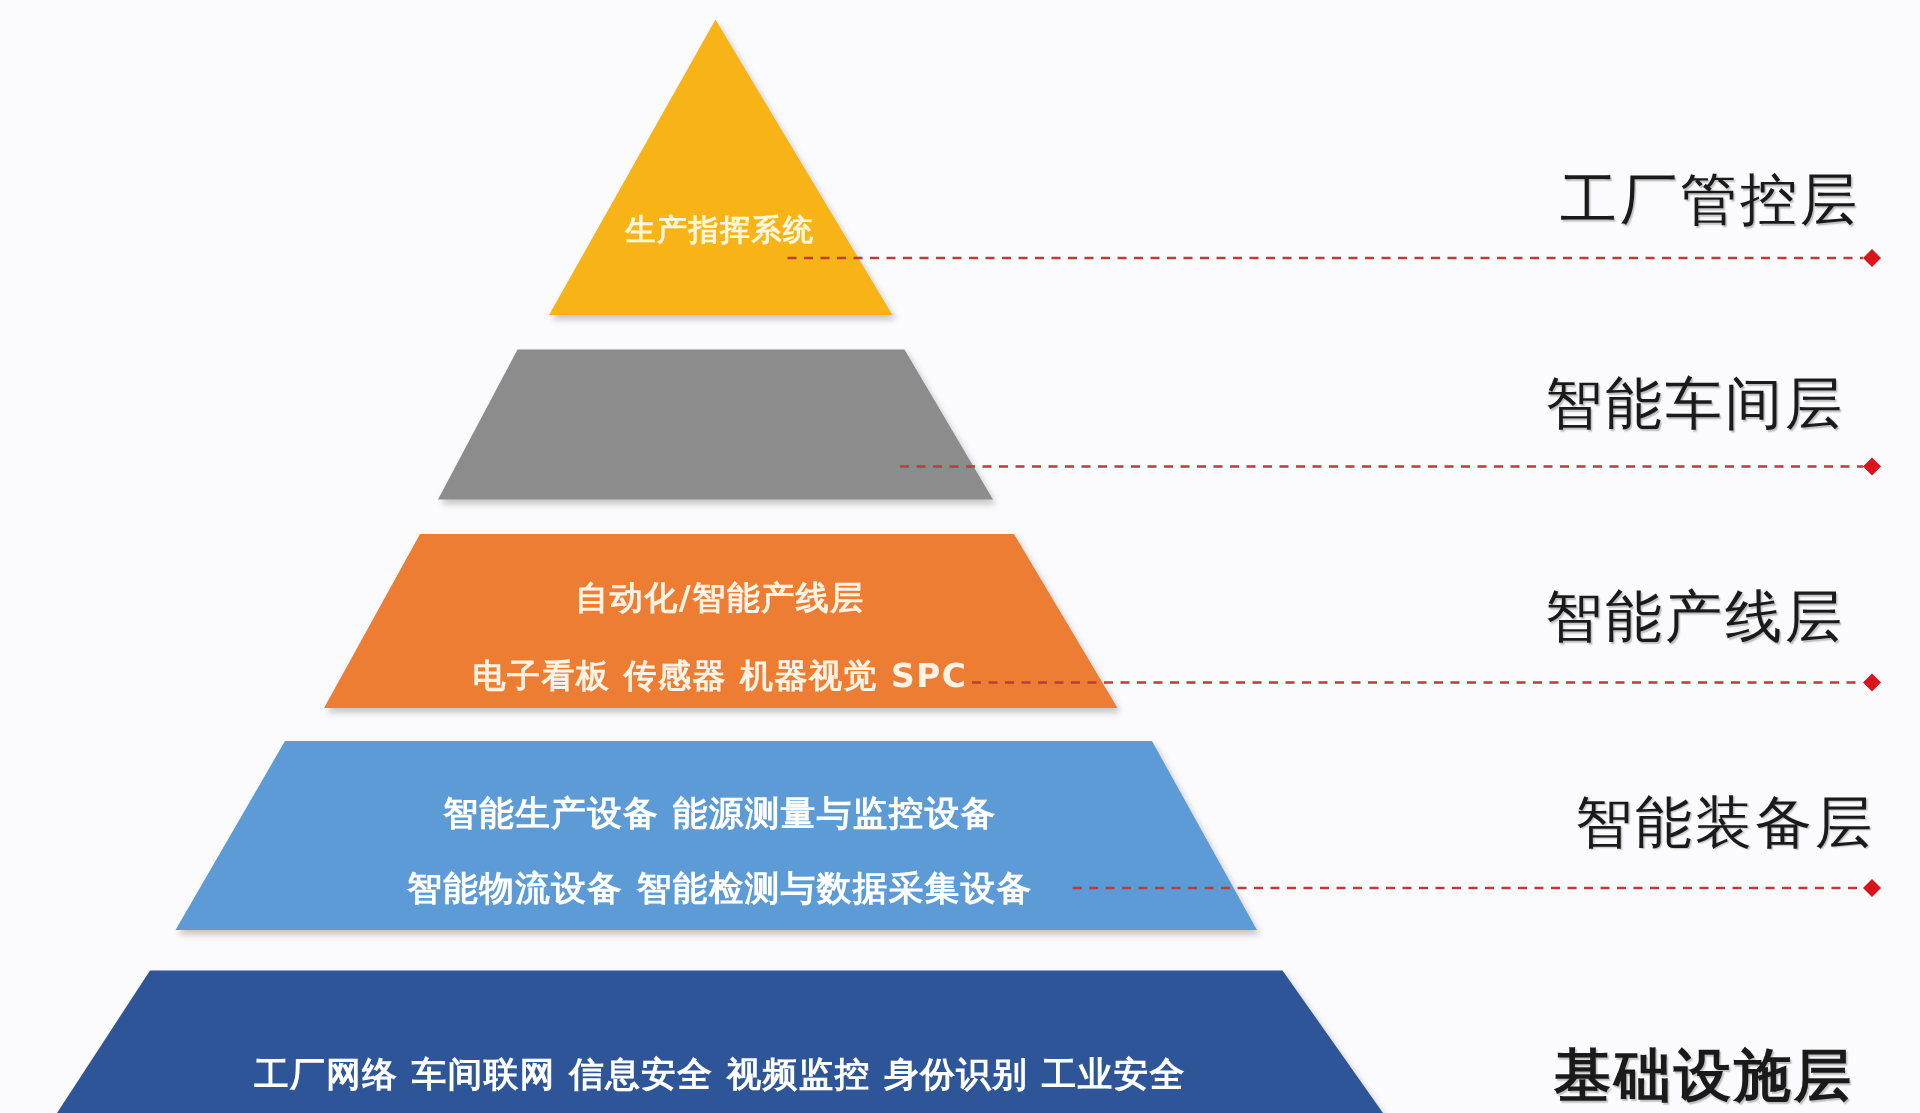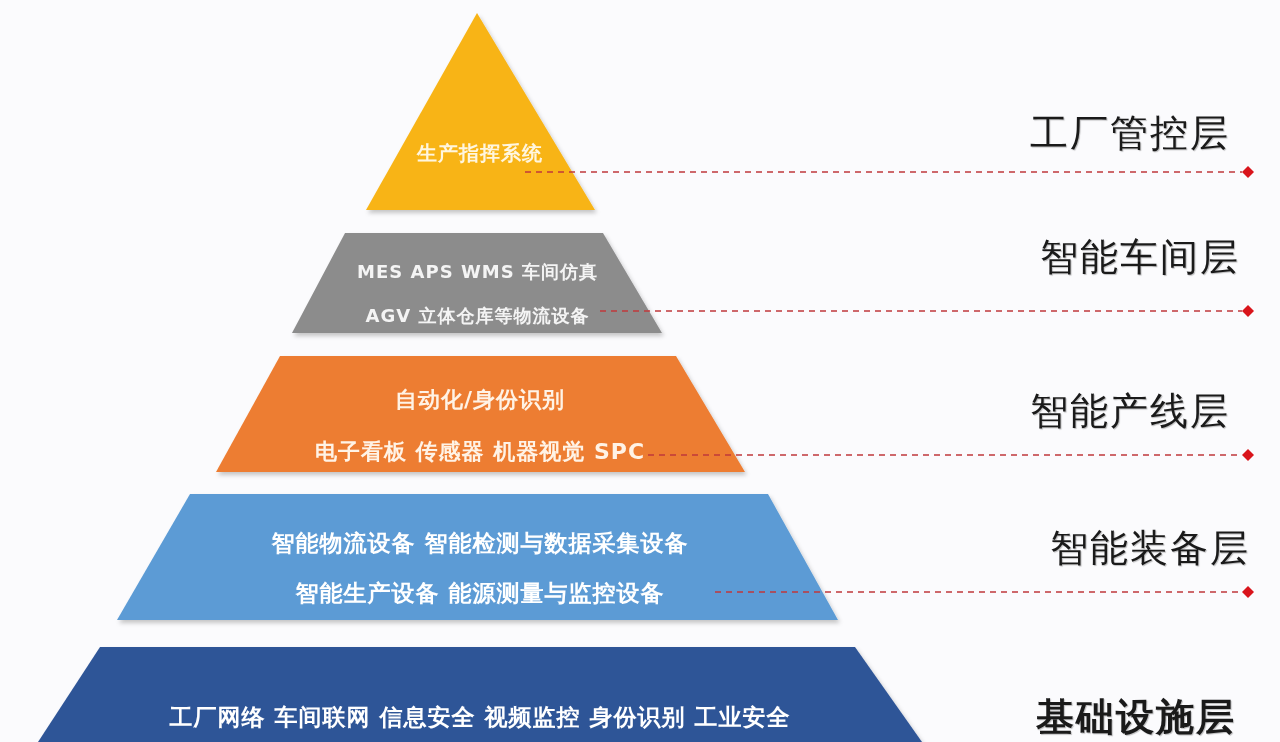--- a/index.html
+++ b/index.html
@@ -78,38 +78,34 @@
       <polygon points="1248,305 1254,311 1248,317 1242,311"></polygon>
       <polygon points="1248,449 1254,455 1248,461 1242,455"></polygon>
       <polygon points="1248,586 1254,592 1248,598 1242,592"></polygon>
     </g>
   </svg>
 
   <div class="layer-text" style="left:380px; top:140px; width:200px; font-size:20px; color:#fff6df;">
     <span class="line">生产指挥系统</span>
   </div>
 
-  <div class="layer-text" style="left:300px; top:250px; width:355px; font-size:18px; line-height:44px; color:#f4f4f4;">
-    <span class="line">MES APS WMS 车间仿真</span>
-    <span class="line">AGV 立体仓库等物流设备</span>
-  </div>
 
   <div class="layer-text" style="left:230px; top:374px; width:500px; font-size:22px; line-height:52px; color:#fff3e6;">
-    <span class="line">自动化/身份识别</span>
+    <span class="line">自动化/智能产线层</span>
     <span class="line">电子看板 传感器 机器视觉 SPC</span>
   </div>
 
   <div class="layer-text" style="left:140px; top:518px; width:680px; font-size:23px; line-height:50px;">
+    <span class="line">智能生产设备 能源测量与监控设备</span>
     <span class="line">智能物流设备 智能检测与数据采集设备</span>
-    <span class="line">智能生产设备 能源测量与监控设备</span>
   </div>
 
   <div class="layer-text" style="left:60px; top:700px; width:840px; font-size:23px; line-height:34px;">
     <span class="line">工厂网络 车间联网 信息安全 视频监控 身份识别 工业安全</span>
   </div>
 
-  <div class="layer-label" style="top:108px;">工厂管控层</div>
-  <div class="layer-label" style="top:232px;text-align:center;">智能车间层</div>
+  <div class="layer-label" style="top:108px;text-align:center;">工厂管控层</div>
+  <div class="layer-label" style="top:244px;">智能车间层</div>
   <div class="layer-label" style="top:386px;">智能产线层</div>
   <div class="layer-label" style="top:523px;text-align:right;">智能装备层</div>
   <div class="layer-label" style="top:692px; left:1036px;font-weight:bold;">基础设施层</div>
 
 </div>
 
 </body></html>

